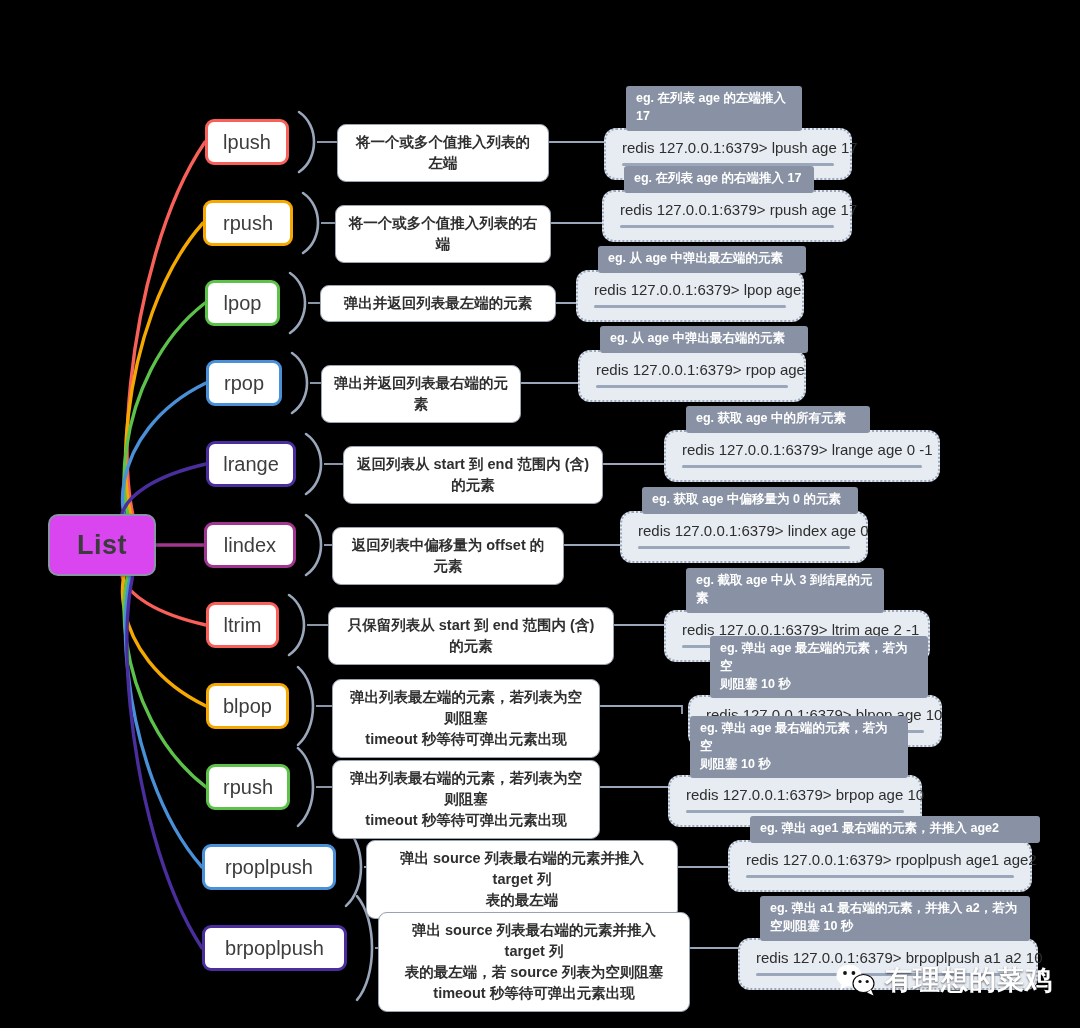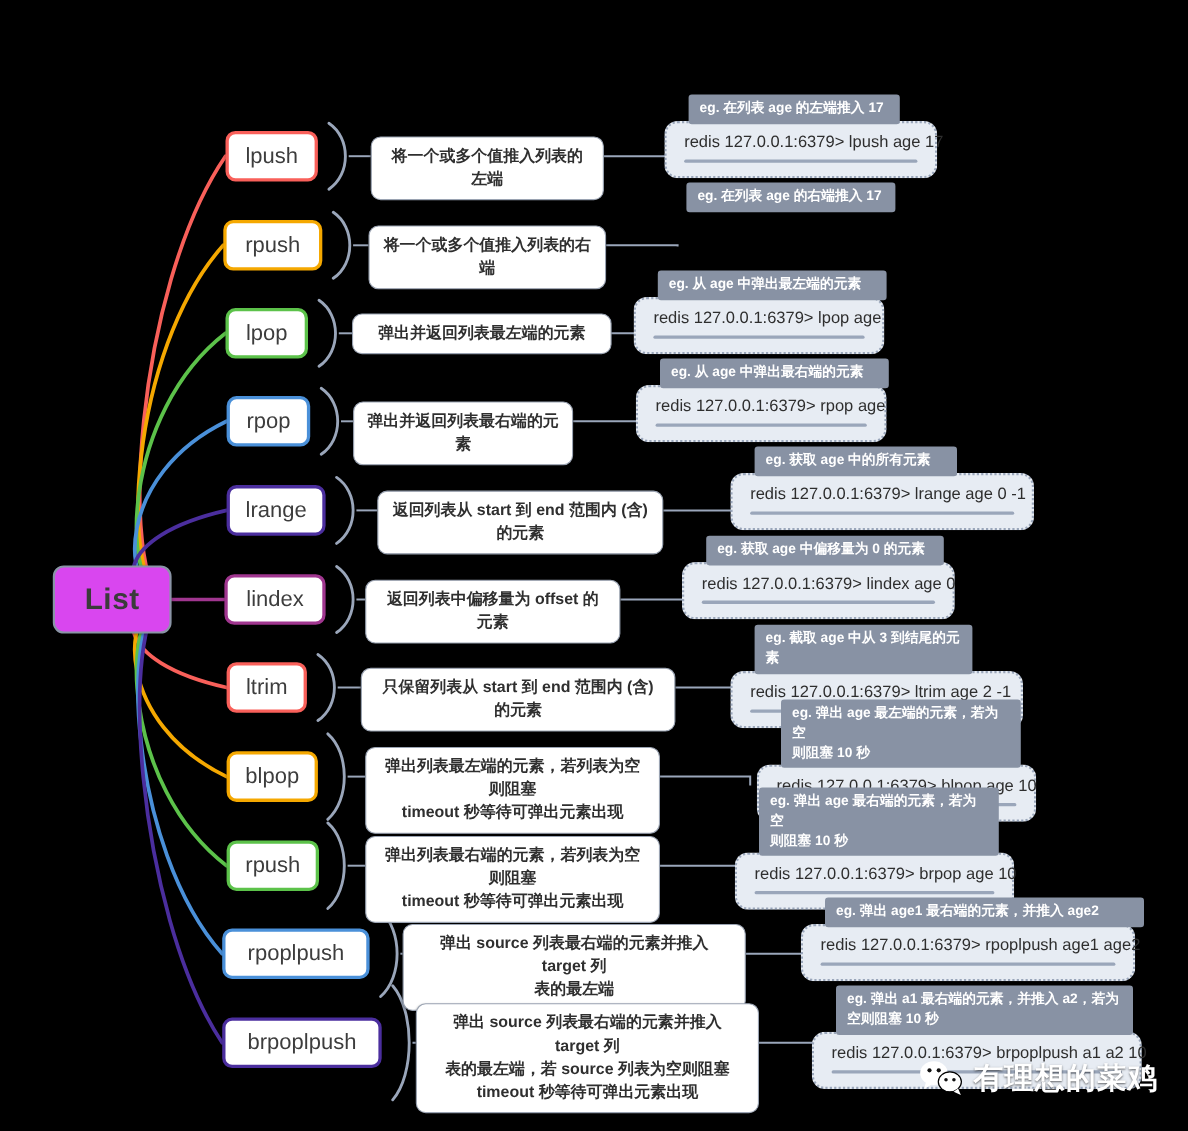--- a/index.html
+++ b/index.html
@@ -174,31 +174,34 @@
     <span>List</span>
   </div>
 
   <div id="rows">
       <div class="cmd-node" style="left: 205px; top: 119px; min-width: 84px; border-color: rgb(249, 96, 90);">
         <span>lpush</span>
       </div>
       <div class="desc-box" style="left: 337px; top: 124px; width: 212px; min-height: 36px;">
         <span style="white-space: pre-line;">将一个或多个值推入列表的左端</span>
       </div>
-      <div class="eg-group" style="left: 604px; top: 86px;"><div class="eg-header" style="width: 192px; margin-left: 22px;">eg. 在列表 age 的左端推入 17</div><div class="eg-body" style="width: 248px;">
+      <div class="eg-group" style="left: 604px; top: 86px;"><div class="eg-header" style="width: 176px; margin-left: 22px;">eg. 在列表 age 的左端推入 17</div><div class="eg-body" style="width: 248px;">
           <div>redis 127.0.0.1:6379&gt; lpush age 17</div>
           <div class="eg-rule"></div>
         </div></div>
       <div class="cmd-node" style="left: 203px; top: 200px; min-width: 90px; border-color: rgb(245, 168, 0);">
         <span>rpush</span>
       </div>
       <div class="desc-box" style="left: 335px; top: 205px; width: 216px; min-height: 36px;">
         <span style="white-space: pre-line;">将一个或多个值推入列表的右端</span>
       </div>
-      <div class="eg-group" style="left: 602px; top: 166px;"><div class="eg-header" style="width: 190px; margin-left: 22px;">eg. 在列表 age 的右端推入 17</div></div>
+      <div class="eg-group" style="left: 602px; top: 166px;"><div class="eg-header" style="width: 190px; margin-left: 22px;">eg. 在列表 age 的右端推入 17</div><div class="eg-body" style="width: 250px;">
+          <div>redis 127.0.0.1:6379&gt; rpush age 17</div>
+          <div class="eg-rule"></div>
+        </div></div>
       <div class="cmd-node" style="left: 205px; top: 280px; min-width: 75px; border-color: rgb(92, 194, 74);">
         <span>lpop</span>
       </div>
       <div class="desc-box" style="left: 320px; top: 285px; width: 236px; min-height: 36px;">
         <span style="white-space: pre-line;">弹出并返回列表最左端的元素</span>
       </div>
       <div class="eg-group" style="left: 576px; top: 246px;"><div class="eg-header" style="width: 208px; margin-left: 22px;">eg. 从 age 中弹出最左端的元素</div><div class="eg-body" style="width: 228px;">
           <div>redis 127.0.0.1:6379&gt; lpop age</div>
           <div class="eg-rule"></div>
         </div></div>

